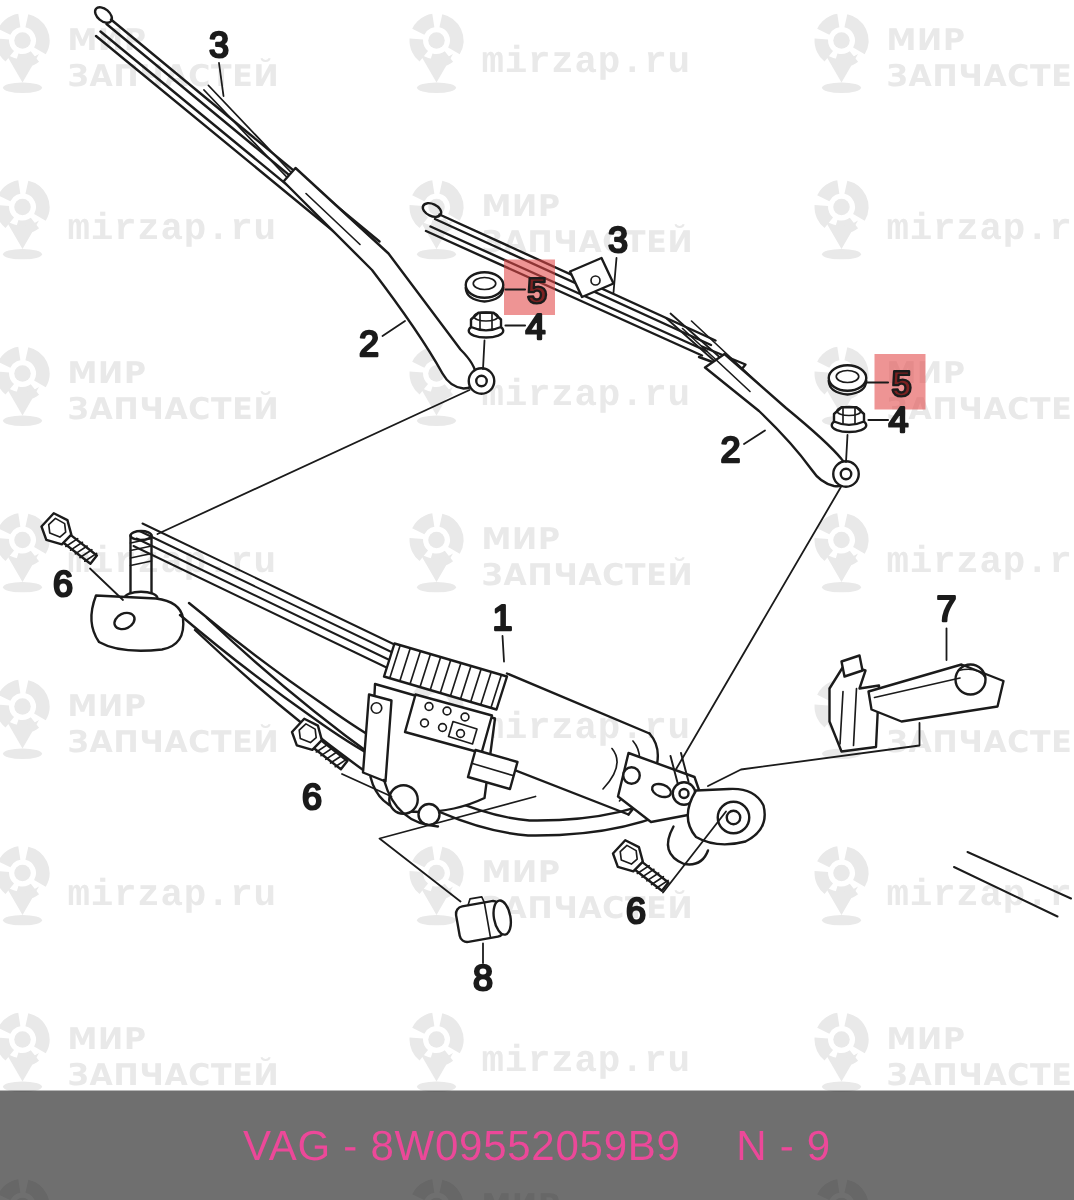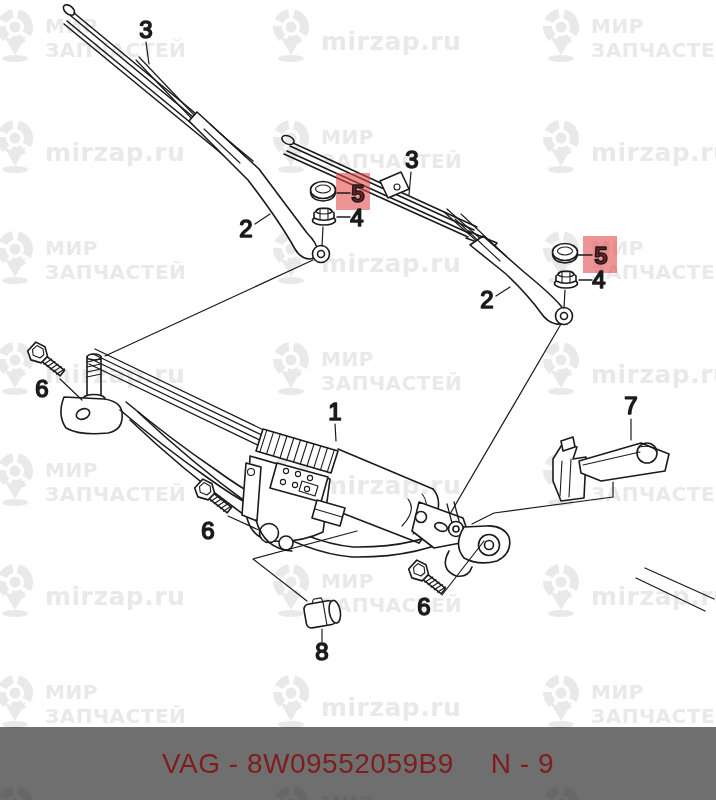--- a/index.html
+++ b/index.html
@@ -4,29 +4,29 @@
 <style>
   html,body{margin:0;padding:0;background:#fff;}
   .page{position:relative;width:716px;height:800px;background:#fff;overflow:hidden;
         font-family:"Liberation Sans",sans-serif;}
   
   .wm-layer{position:absolute;inset:0;z-index:1;}
   .wm-cell{position:absolute;display:flex;align-items:flex-start;color:#e9e9e9;
            font-family:"DejaVu Sans",sans-serif;font-weight:700;white-space:nowrap;}
   .wm-cell svg{flex:0 0 auto;}
   .wm-brand{padding-top:8px;margin-left:7px;font-size:20px;line-height:24px;letter-spacing:.5px;}
-  .wm-url{padding-top:21px;margin-left:7px;font-size:25px;letter-spacing:.5px;}
+  .wm-url{padding-top:21px;margin-left:7px;font-size:25px;letter-spacing:.5px;font-family:Liberation Mono, monospace;}
   
   .diagram{position:absolute;left:0;top:0;z-index:2;}
   .diagram text{font-family:"Liberation Sans",sans-serif;font-size:24px;fill:#1b1b1b;}
   .diagram text.hl{fill:#7c2121;font-weight:700;}
   
   .footer{position:absolute;left:0;top:727px;width:716px;height:73px;z-index:3;
           background:rgba(22,22,22,0.62);display:flex;align-items:center;justify-content:center;
-          color:#7f1d1d;font-size:28px;letter-spacing:.5px;}
+          color:#ec4899;font-size:28px;letter-spacing:.5px;}
   .footer .gap{display:inline-block;width:37px;}
 </style>
 </head>
 <body>
 
 <div class="page">
 
   <div class="wm-layer" id="wm-layer">
       <div class="wm-cell" style="left: -8px; top: 6px;">
         <svg width="46" height="56" viewBox="0 0 46 56">

